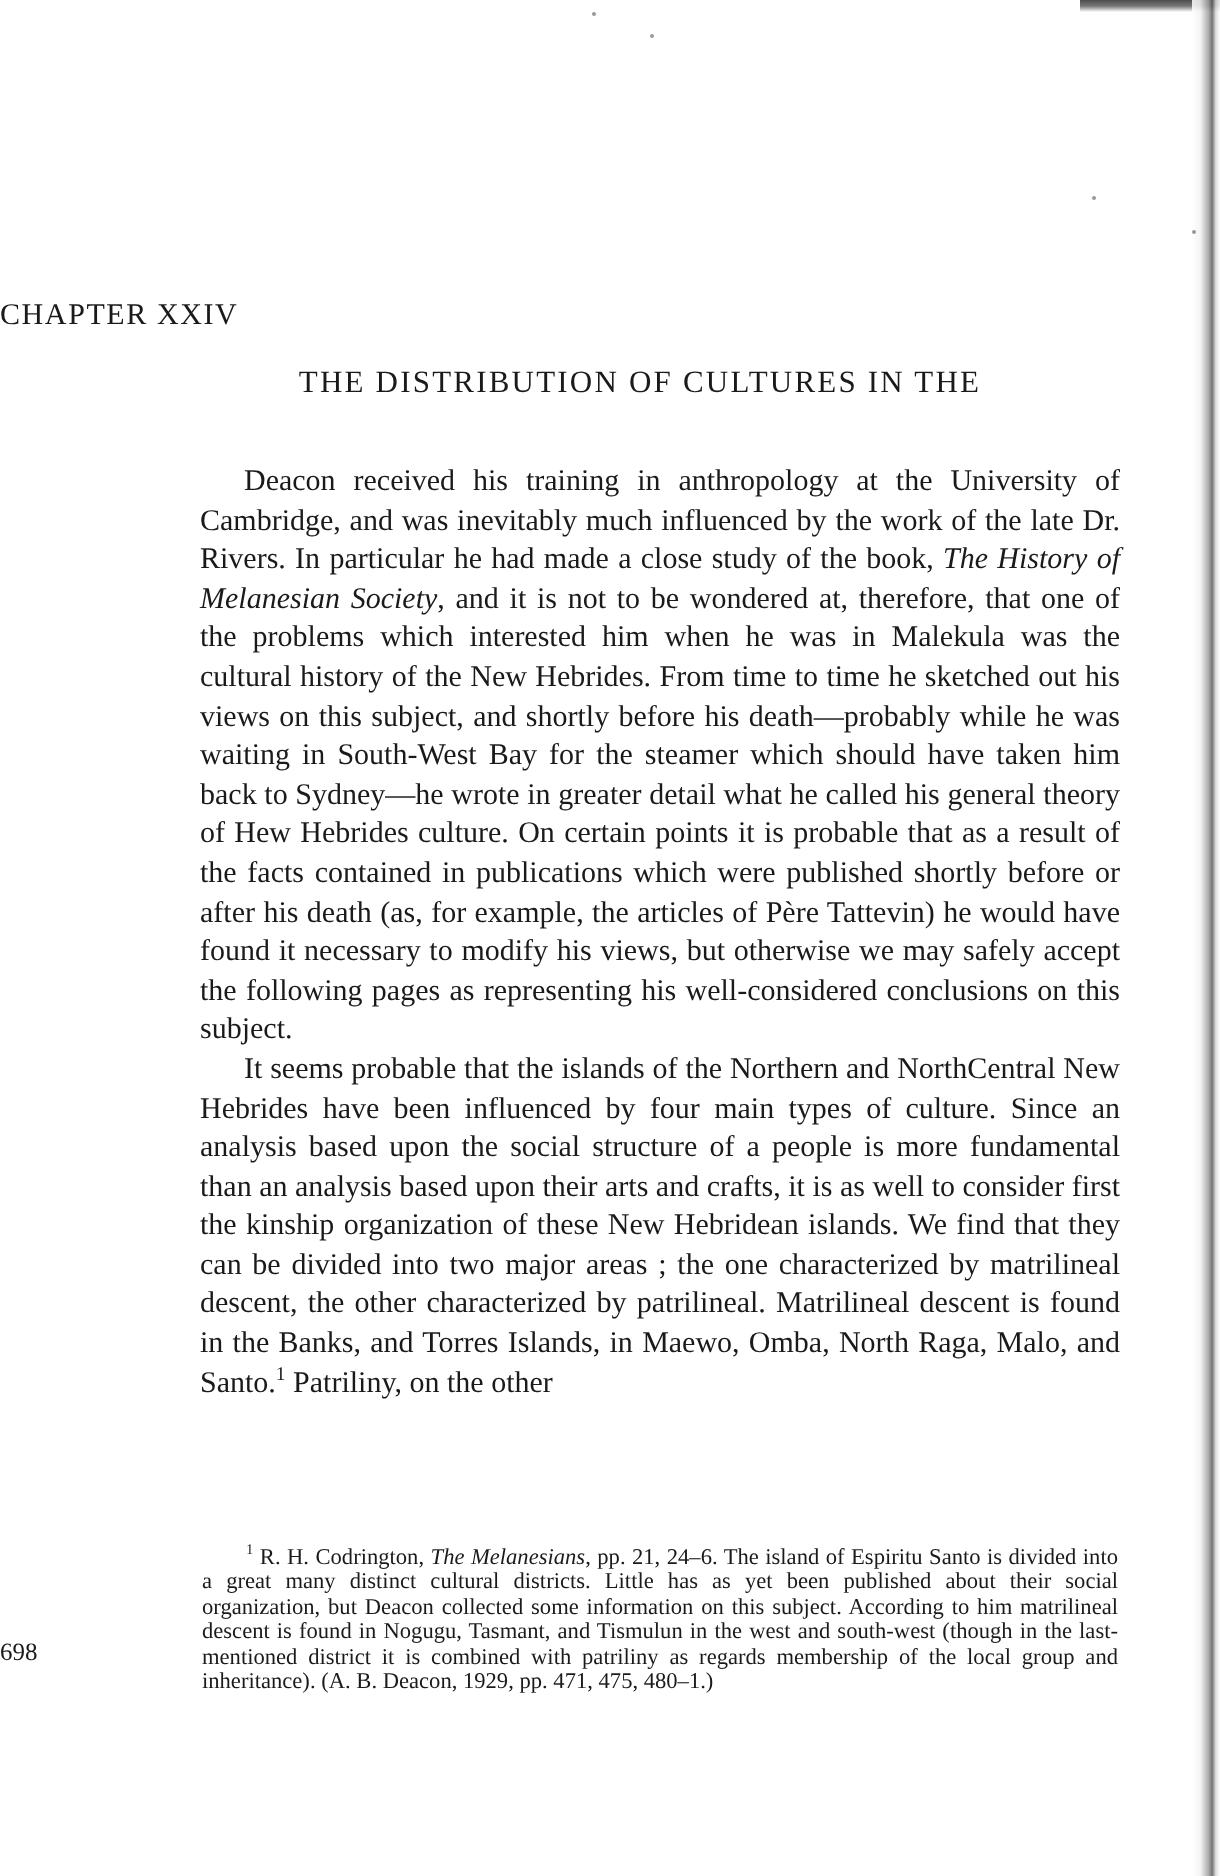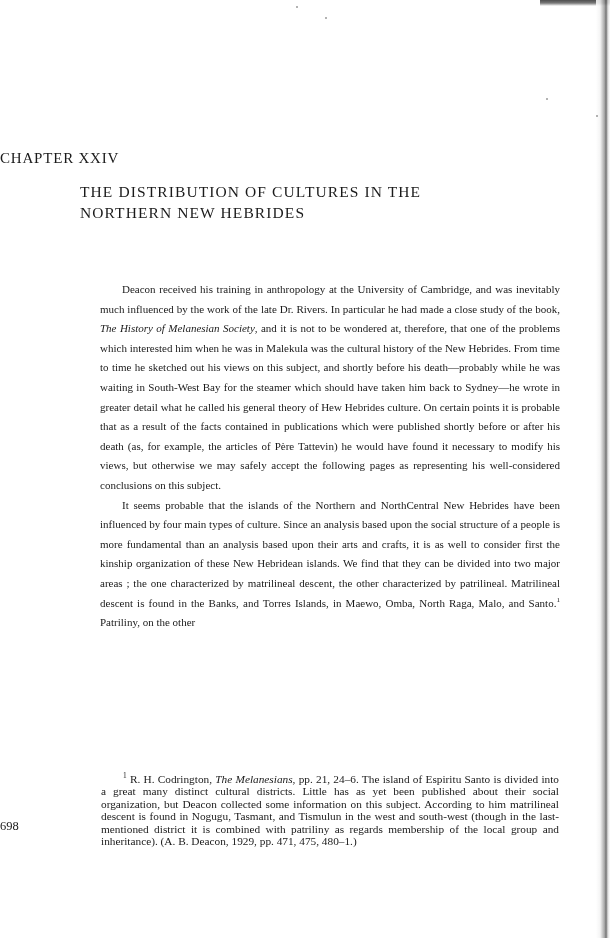--- a/index.html
+++ b/index.html
@@ -16,26 +16,26 @@
       position: absolute; top: 0; left: 540px; width: 70px; height: 6px;
       background: linear-gradient(to bottom, #222 0%, #555 50%, #fff 100%);
       opacity: 0.8;
     }
     .speck { position: absolute; width: 2px; height: 2px; background: #555; border-radius: 50%; opacity: 0.6; }
     .chapter-label {
       position: absolute; top: 150px; left: 0; width: 610px; text-align: left;
       font-size: 15px; letter-spacing: 0.8px;
     }
     .chapter-title {
-      position: absolute; top: 181px; left: 80px; width: 480px; text-align: left;
+      position: absolute; top: 181px; left: 80px; width: 480px; text-align: center;
       font-size: 15.5px; letter-spacing: 1.1px; line-height: 21px;
     }
     .body-text {
       position: absolute; top: 232px; left: 100px; width: 460px;
-      font-size: 11px; line-height: 19.6px; text-align: justify; hyphens: manual; margin-top: 48px;
+      font-size: 15px; line-height: 19.6px; text-align: justify; hyphens: manual;
     }
     .body-text p { margin: 0; text-indent: 22px; }
     .footnotes {
       position: absolute; top: 773px; left: 101px; width: 458px;
       font-size: 11.3px; line-height: 12.4px; text-align: justify;
     }
     .footnotes p { margin: 0; text-indent: 22px; }
     sup { font-size: 0.65em; line-height: 0; vertical-align: super; }
     .page-number {
       position: absolute; top: 819px; left: 0; width: 610px; font-size: 12.5px;
@@ -49,21 +49,20 @@
 <div class="edge-right"></div>
 <div class="speck" style="top:6px;left:296px"></div>
 <div class="speck" style="top:17px;left:325px"></div>
 <div class="speck" style="top:98px;left:546px"></div>
 <div class="speck" style="top:115px;left:596px"></div>
 
 <div class="chapter-label">CHAPTER XXIV</div>
 
 <div class="chapter-title">
   <div>THE DISTRIBUTION OF CULTURES IN THE</div>
-  <div>NORTHERN NEW HEBRIDES</div>
 </div>
 
 <div class="body-text">
   <p><span>Deacon received his training in anthropology at the University of Cambridge, and was inevitably much influenced by the work of the late Dr. Rivers.  In particular he had made a close study of the book, </span><em>The History of Melanesian Society</em><span>, and it is not to be wondered at, therefore, that one of the problems which interested him when he was in Malekula was the cultural history of the New Hebrides.  From time to time he sketched out his views on this subject, and shortly before his death—probably while he was waiting in South-West Bay for the steamer which should have taken him back to Sydney—he wrote in greater detail what he called his general theory of Hew Hebrides culture. On certain points it is probable that as a result of the facts contained in publications which were published shortly before or after his death (as, for example, the articles of Père Tattevin) he would have found it necessary to modify his views, but other­wise we may safely accept the following pages as representing his well-considered conclusions on this subject.</span></p>
   <p><span>It seems probable that the islands of the Northern and North­Central New Hebrides have been influenced by four main types of culture.  Since an analysis based upon the social structure of a people is more fundamental than an analysis based upon their arts and crafts, it is as well to consider first the kinship organiza­tion of these New Hebridean islands.  We find that they can be divided into two major areas ;  the one characterized by matri­lineal descent, the other characterized by patrilineal.  Matrilineal descent is found in the Banks, and Torres Islands, in Maewo, Omba, North Raga, Malo, and Santo.</span><sup>1</sup><span>  Patriliny, on the other</span></p>
 </div>
 
 <div class="footnotes">
   <p><sup>1</sup><span> R. H. Codrington, </span><em>The Melanesians</em><span>, pp. 21, 24–6.  The island of Espiritu Santo is divided into a great many distinct cultural districts.  Little has as yet been published about their social organization, but Deacon collected some information on this subject.  According to him matrilineal descent is found in Nogugu, Tasmant, and Tismulun in the west and south-west (though in the last-mentioned district it is combined with patriliny as regards membership of the local group and inheritance).  (A. B. Deacon, 1929, pp. 471, 475, 480–1.)</span></p>
 </div>

